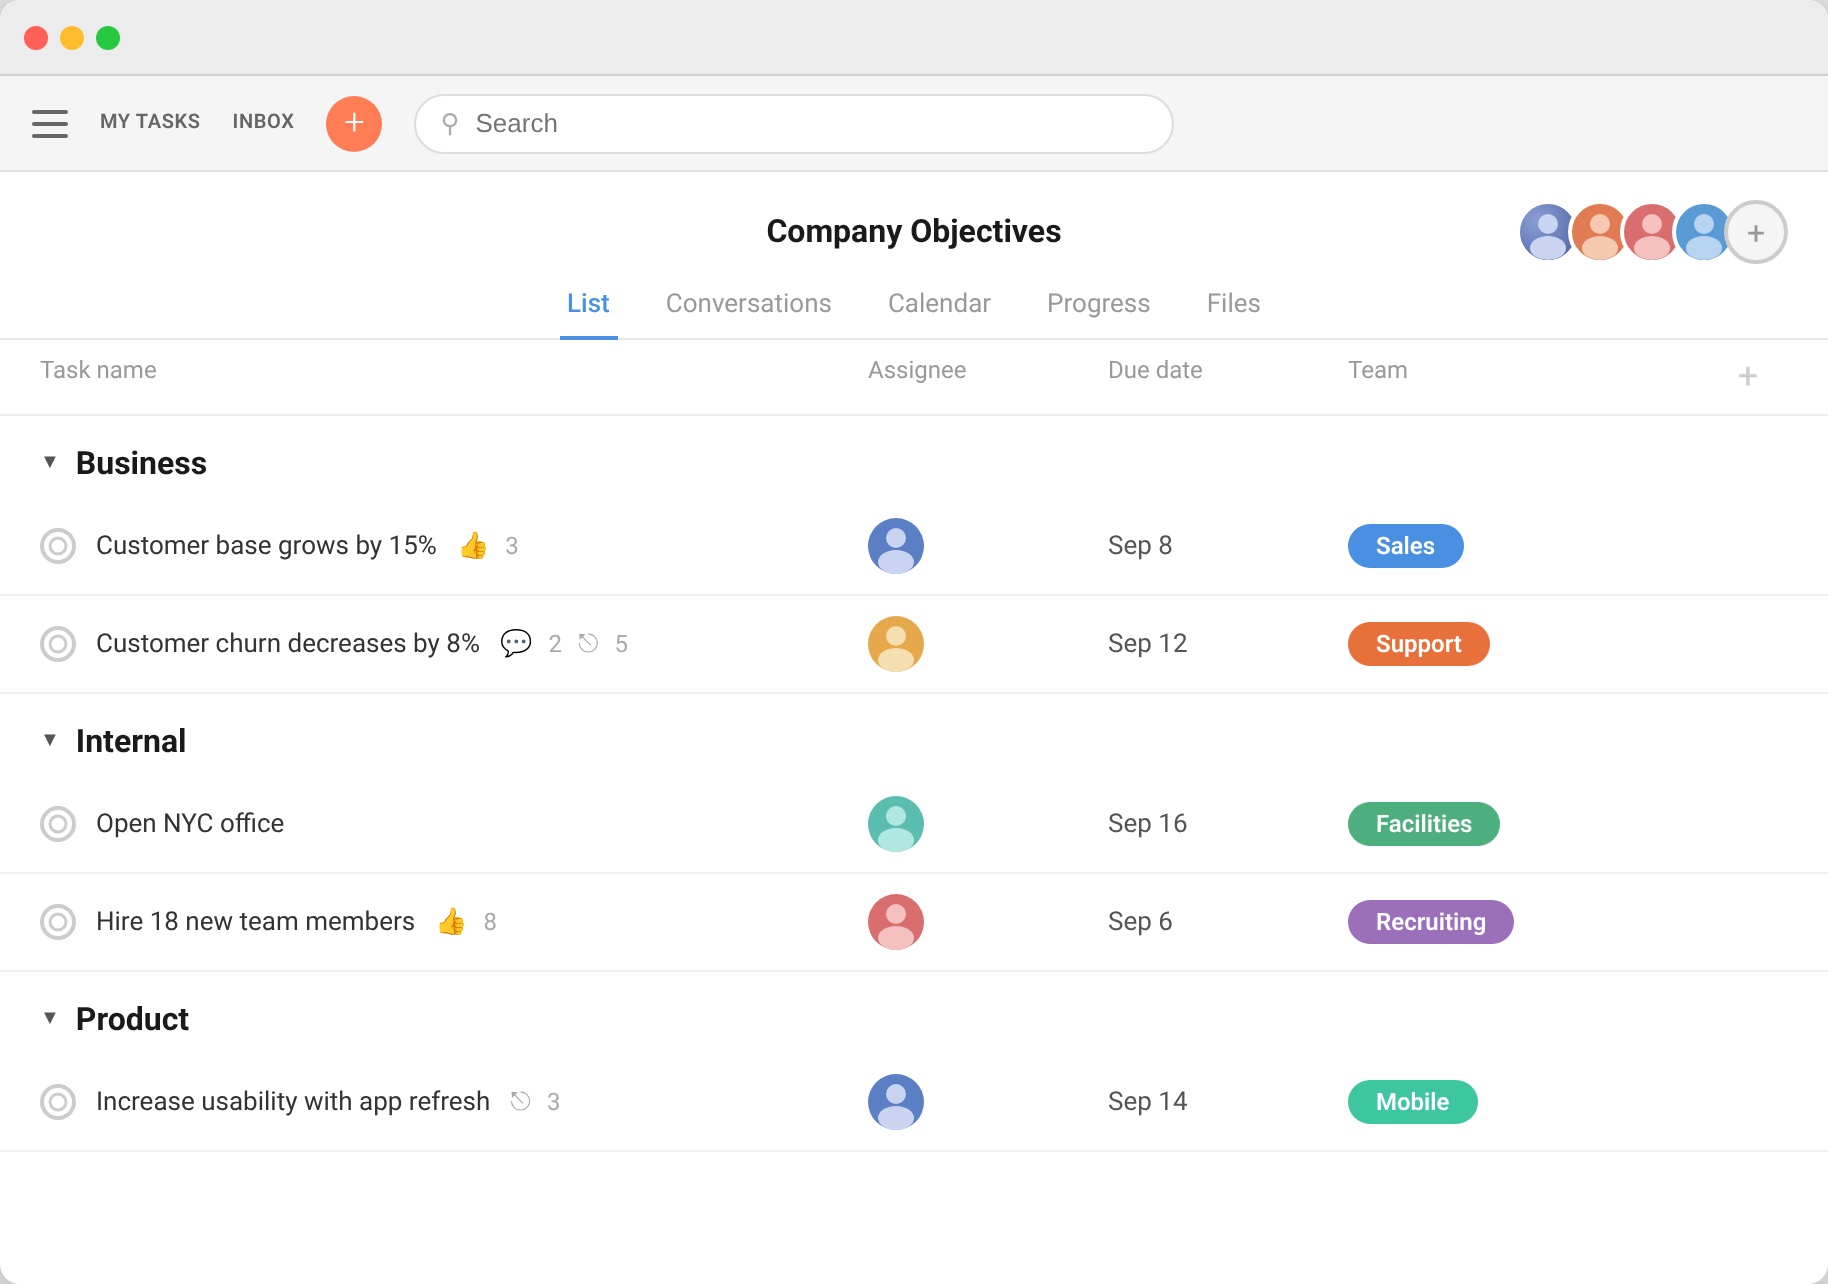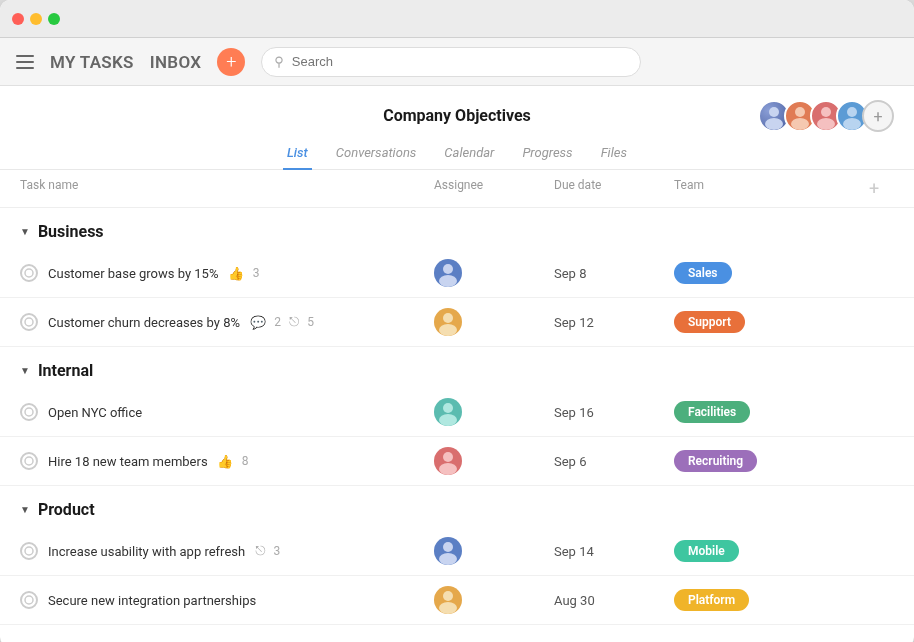--- a/index.html
+++ b/index.html
@@ -61,21 +61,21 @@
       gap: 4px;
       cursor: pointer;
     }
     .hamburger span {
       width: 18px;
       height: 2px;
       background: #666;
       border-radius: 1px;
     }
     .nav-link {
-      font-size: 17px;
+      font-size: 10px;
       font-weight: 600;
       color: #666;
       cursor: pointer;
       letter-spacing: 0.3px;
     }
     .add-btn {
       width: 28px;
       height: 28px;
       background: #ff7d54;
       border-radius: 50%;
@@ -176,21 +176,20 @@
       border-bottom: 1px solid #e8e8e8;
       padding-bottom: 0;
     }
     .tab {
       font-size: 13px;
       color: #999;
       padding: 8px 4px;
       cursor: pointer;
       border-bottom: 2px solid transparent;
       margin-bottom: -1px;
-      font-style: italic;
     }
     .tab.active {
       color: #4a90e2;
       border-bottom-color: #4a90e2;
       font-weight: 500;
     }
 
     
     .task-table {
       flex: 1;
@@ -511,42 +510,20 @@
                 <ellipse cx="14" cy="22" rx="9" ry="6" fill="#c8d4f0"></ellipse>
               </svg>
           </div>
         </div>
         <div class="due-date">Sep 14</div>
         <div>
           <span class="team-badge" style="background:#3ec6a0;">Mobile</span>
         </div>
       </div>
 
-      <div class="task-row">
-        <div class="task-name-cell">
-          <div class="check-icon">
-            <svg viewBox="0 0 10 10">
-                <circle cx="5" cy="5" r="4" fill="none" stroke="#ccc" stroke-width="1.5"></circle>
-              </svg>
-          </div>
-          <span>Secure new integration partnerships</span>
-        </div>
-        <div class="assignee-cell">
-          <div class="assignee-avatar" style="background:#e5a84b;">
-            <svg width="28" height="28" viewBox="0 0 28 28">
-                <circle cx="14" cy="10" r="5" fill="#f5deb0"></circle>
-                <ellipse cx="14" cy="22" rx="9" ry="6" fill="#f5deb0"></ellipse>
-              </svg>
-          </div>
-        </div>
-        <div class="due-date">Aug 30</div>
-        <div>
-          <span class="team-badge" style="background:#f0b429;">Platform</span>
-        </div>
-      </div>
 
       <div class="section-header">
         
         
       </div>
 
     </div>
   </div>
 </div>
 

